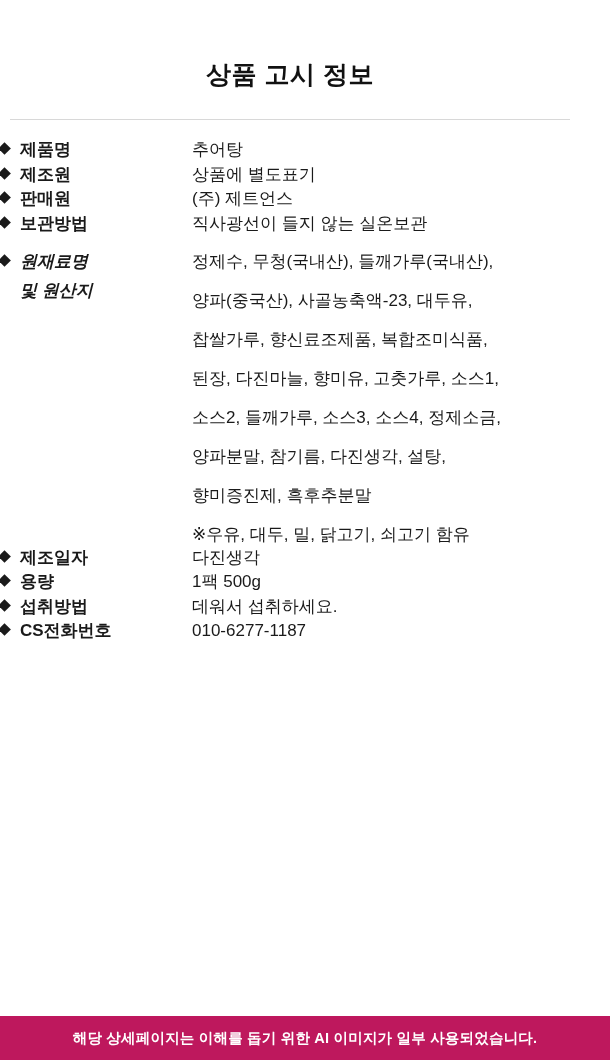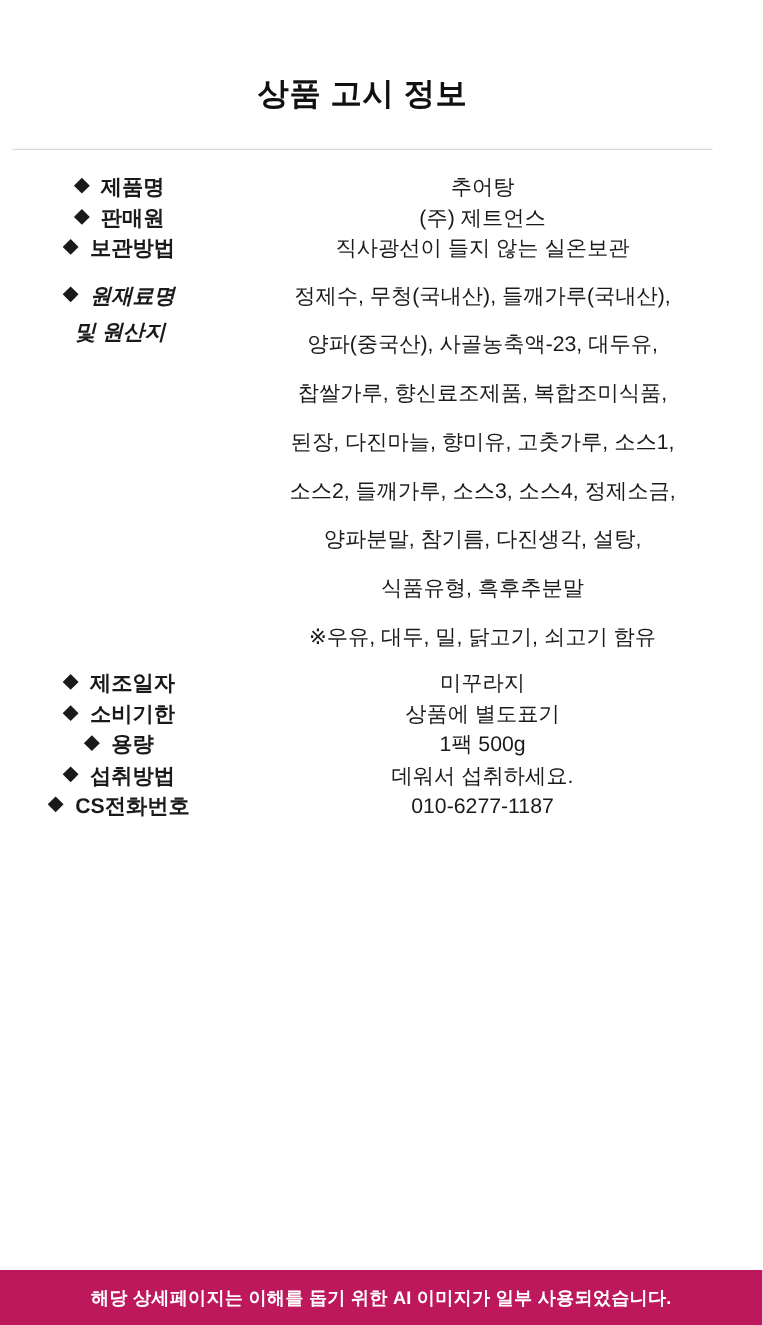--- a/index.html
+++ b/index.html
@@ -32,21 +32,20 @@
   .title-rule {
     width: 560px;
     height: 1px;
     background: #d8d8d8;
     margin: 28px auto 0 auto;
   }
   .info-table {
     width: 100%;
     border-collapse: collapse;
     margin-top: 18px;
-    text-align: center;
   }
   .info-table td {
     vertical-align: top;
     padding: 0;
   }
   .row-label {
     width: 192px;
     padding-left: 22px;
     padding-top: 11px;
     padding-bottom: 11px;
@@ -72,20 +71,21 @@
   .label-text {
     font-size: 17px;
     font-weight: bold;
     color: #1a1a1a;
   }
   .label-text-2nd {
     display: block;
     font-size: 17px;
     font-weight: bold;
     color: #1a1a1a;
+    margin-left: 20px;
     margin-top: 6px;
   }
   .value-text {
     font-size: 17px;
     color: #1a1a1a;
     line-height: 1.45;
   }
   .ingredients-row .row-label {
     padding-top: 13px;
     font-style: italic;
@@ -93,21 +93,21 @@
   .ingredients-row .row-value {
     padding-top: 13px;
   }
   .ingredients-line {
     font-size: 17px;
     color: #1a1a1a;
     margin-bottom: 16px;
     white-space: nowrap;
   }
   .ingredients-line:last-child {
-    margin-bottom: 14px;
+    margin-bottom: 0;
   }
   .footer {
     position: absolute;
     left: 0;
     bottom: 0;
     width: 610px;
     height: 44px;
     background: #be185d;
     color: #ffffff;
     display: flex;
@@ -131,20 +131,28 @@
       <tr>
         <td class="row-label">
           <span class="diamond"></span><span class="label-text">제품명</span>
         </td>
         <td class="row-value">
           <span class="value-text">추어탕</span>
         </td>
       </tr>
       <tr>
         <td class="row-label">
+          <span class="diamond"></span><span class="label-text">제조원</span>
+        </td>
+        <td class="row-value">
+          <span class="value-text">상품에 별도표기</span>
+        </td>
+      </tr>
+      <tr>
+        <td class="row-label">
           <span class="diamond"></span><span class="label-text">판매원</span>
         </td>
         <td class="row-value">
           <span class="value-text">(주) 제트언스</span>
         </td>
       </tr>
       <tr>
         <td class="row-label">
           <span class="diamond"></span><span class="label-text">보관방법</span>
         </td>
@@ -158,39 +166,31 @@
           <span class="diamond"></span><span class="label-text">원재료명</span>
           <span class="label-text-2nd">및 원산지</span>
         </td>
         <td class="row-value">
           <div class="ingredients-line">정제수, 무청(국내산), 들깨가루(국내산),</div>
           <div class="ingredients-line">양파(중국산), 사골농축액-23, 대두유,</div>
           <div class="ingredients-line">찹쌀가루, 향신료조제품, 복합조미식품,</div>
           <div class="ingredients-line">된장, 다진마늘, 향미유, 고춧가루, 소스1,</div>
           <div class="ingredients-line">소스2, 들깨가루, 소스3, 소스4, 정제소금,</div>
           <div class="ingredients-line">양파분말, 참기름, 다진생각, 설탕,</div>
-          <div class="ingredients-line">식품유형, 흑후추분말</div>
+          <div class="ingredients-line">향미증진제, 흑후추분말</div>
           <div class="ingredients-line">※우유, 대두, 밀, 닭고기, 쇠고기 함유</div>
         </td>
       </tr>
 
       <tr>
         <td class="row-label">
           <span class="diamond"></span><span class="label-text">제조일자</span>
         </td>
         <td class="row-value">
-          <span class="value-text">미꾸라지</span>
-        </td>
-      </tr>
-      <tr>
-        <td class="row-label">
-          <span class="diamond"></span><span class="label-text">소비기한</span>
-        </td>
-        <td class="row-value">
-          <span class="value-text">상품에 별도표기</span>
+          <span class="value-text">다진생각</span>
         </td>
       </tr>
       <tr>
         <td class="row-label">
           <span class="diamond"></span><span class="label-text">용량</span>
         </td>
         <td class="row-value">
           <span class="value-text">1팩 500g</span>
         </td>
       </tr>

